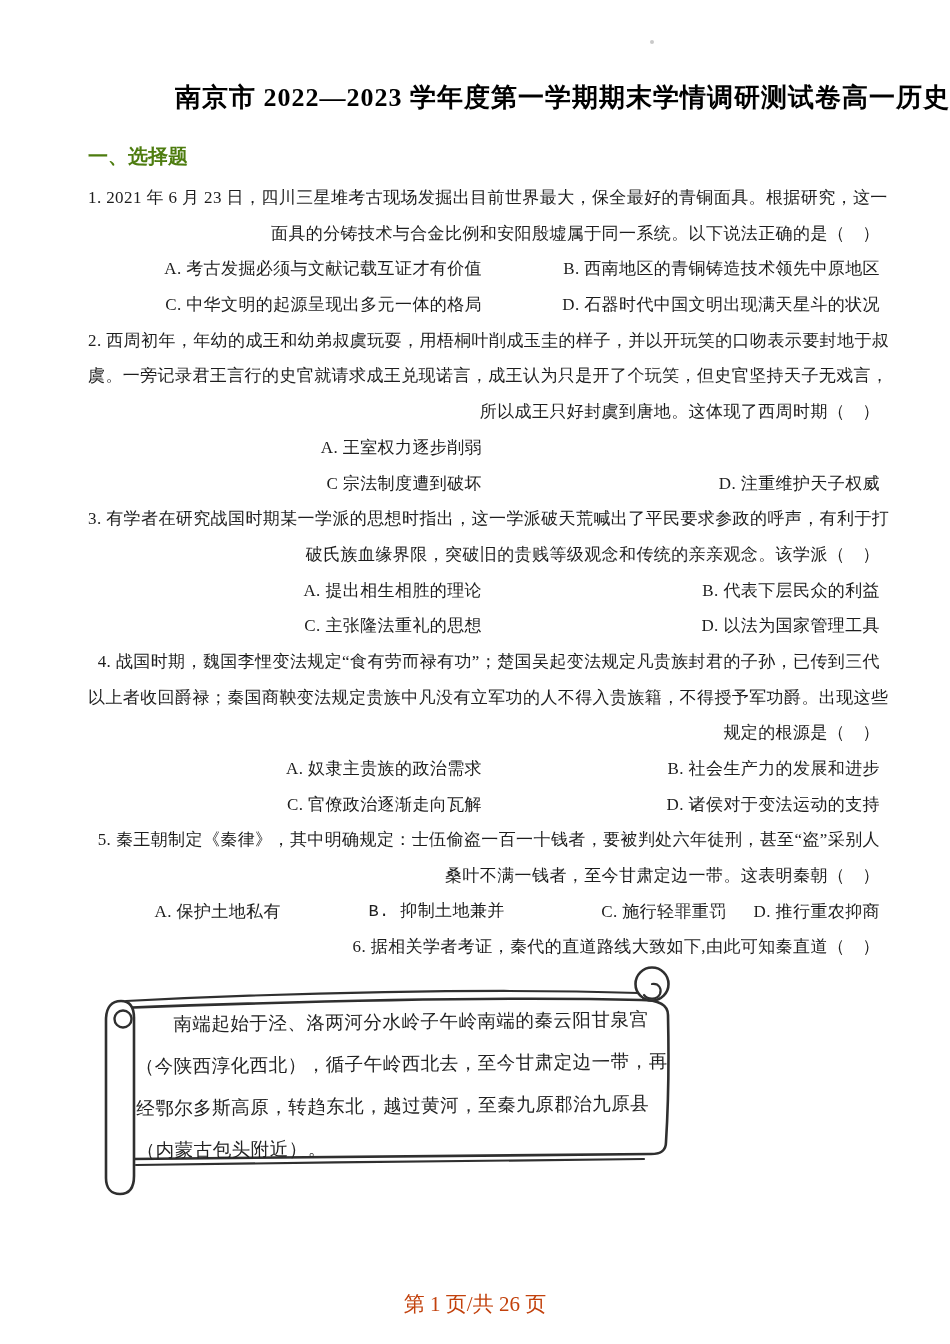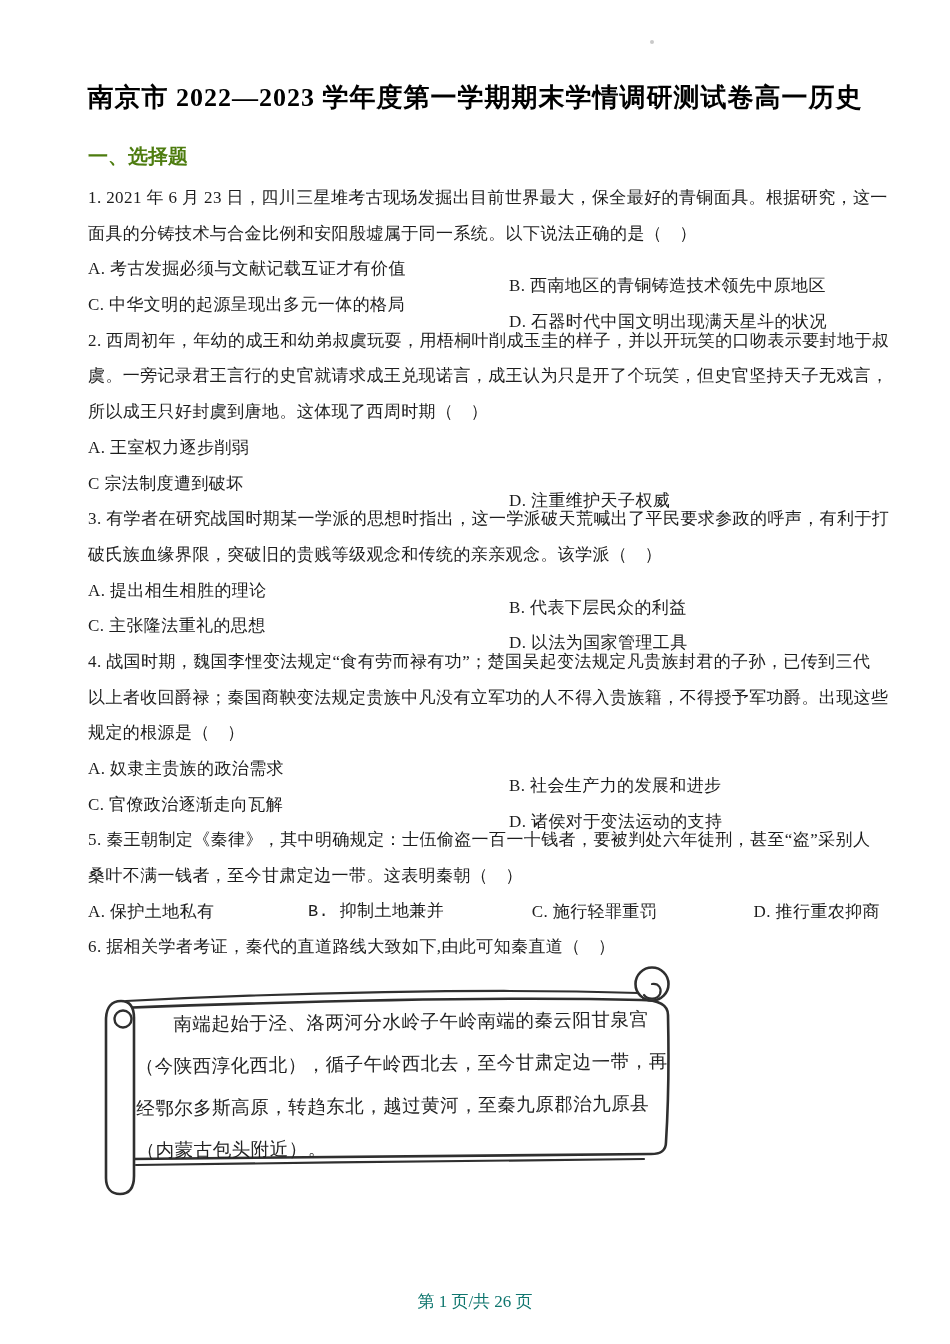--- a/index.html
+++ b/index.html
@@ -11,56 +11,56 @@
     color:#1d1d1d;
     font-family:"Liberation Serif", serif;
     overflow:hidden;
   }
   .artifact-dot{
     position:absolute;left:650px;top:40px;width:4px;height:4px;
     background:#c9c9c9;border-radius:50%;
   }
   .title{
     position:absolute;top:80px;left:0;right:0;
-    margin:0;text-align:center;
+    margin:0;text-align:right;
     font-size:26px;font-weight:700;letter-spacing:1px;
     color:#000;white-space:nowrap;
   }
   .section{
     position:absolute;top:143px;left:88px;margin:0;
     font-size:20px;font-weight:700;color:#4d7c0f;white-space:nowrap;
   }
   .content{
     position:absolute;top:180px;left:88px;width:792px;
     font-size:17px;letter-spacing:0.4px;color:#1d1d1d;
   }
   .line{
-    height:35.7px;line-height:35.7px;white-space:nowrap;
+    height:35.7px;line-height:35.7px;white-space:nowrap;text-align:right;
   }
   .opt-row{display:flex;gap:27px;}
   .opt-row .c0{display:inline-block;width:394px;}
-  .opt-row .c1{flex:1;margin-top:17px;}
+  .opt-row .c1{flex:1;}
   .opt-row .q0{display:inline-block;width:195px;}
   .opt-row .q1{display:inline-block;width:199px;font-family:Liberation Mono, monospace;}
   .opt-row .q2{display:inline-block;width:197px;}
   .opt-row .q3{flex:1;}
   .scroll-figure{
     position:absolute;top:960px;left:90px;width:600px;height:250px;
   }
   .scroll-figure svg{position:absolute;top:0;left:0;}
   .scroll-text{
     position:absolute;top:41px;left:46px;width:528px;
     font-size:18.5px;letter-spacing:0.5px;color:#222;
     transform:rotate(-0.6deg);
   }
   .sline{height:42px;line-height:42px;white-space:nowrap;}
   .sline.indent{text-indent:38px;}
   .footer{
     position:absolute;top:1290px;left:0;right:0;
-    text-align:center;font-size:17px;color:#0f766e;white-space:nowrap;
+    text-align:center;font-size:21px;color:#c2410c;white-space:nowrap;
   }
 </style>
 </head>
 <body>
 
 <div class="page">
   <div class="artifact-dot"></div>
 
   <h1 class="title">南京市 2022—2023 学年度第一学期期末学情调研测试卷高一历史</h1>
   <h2 class="section">一、选择题</h2>

